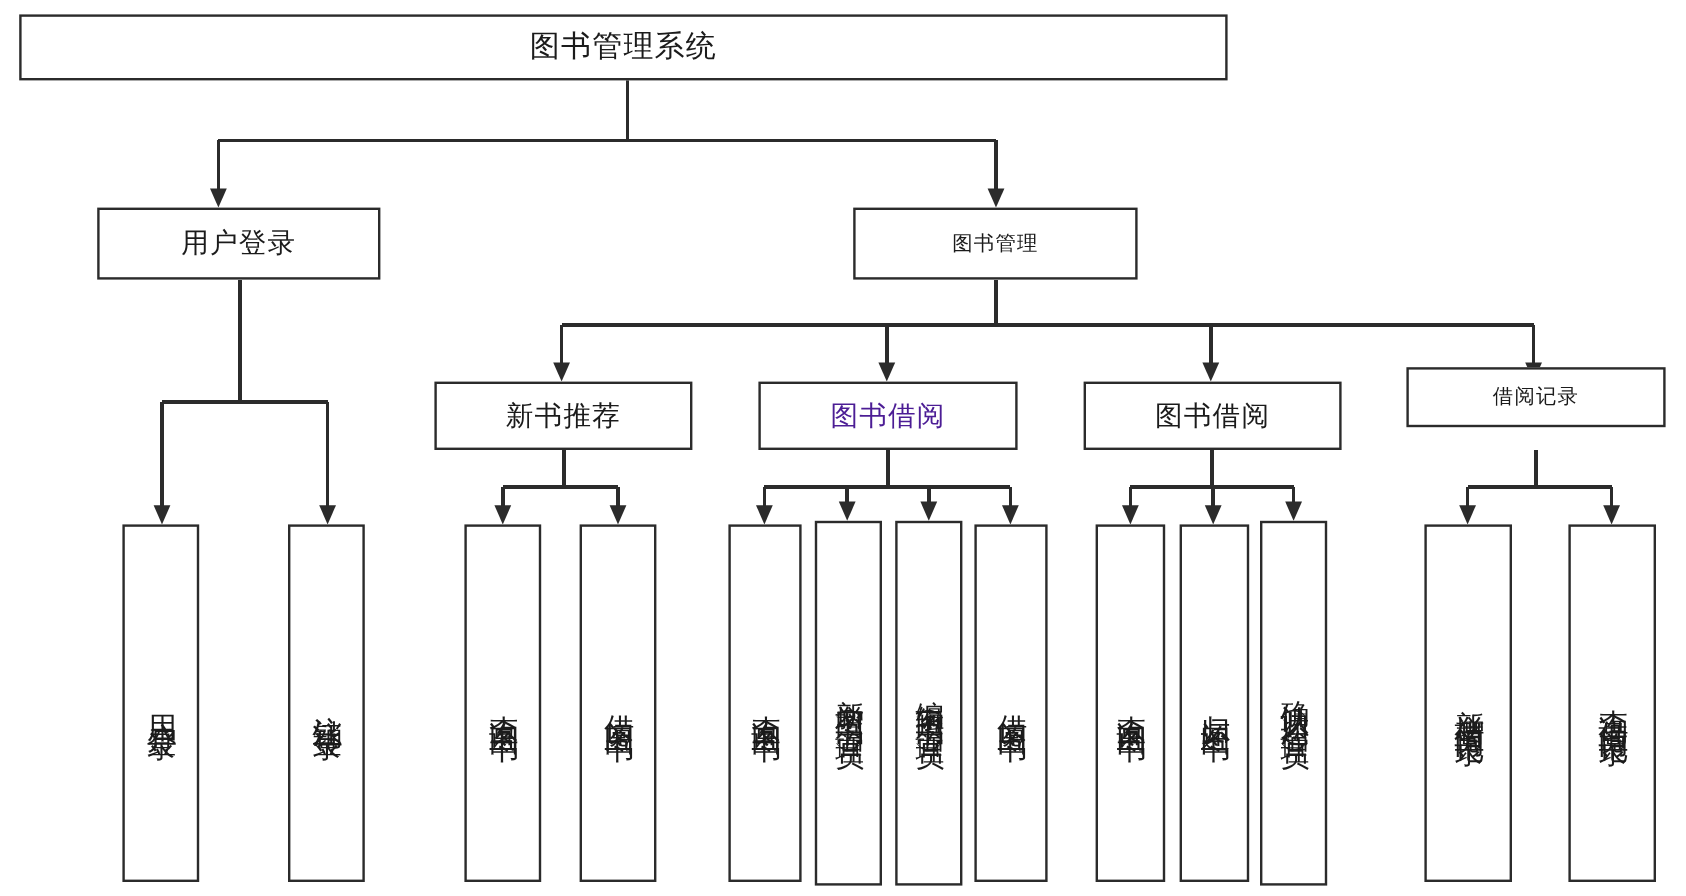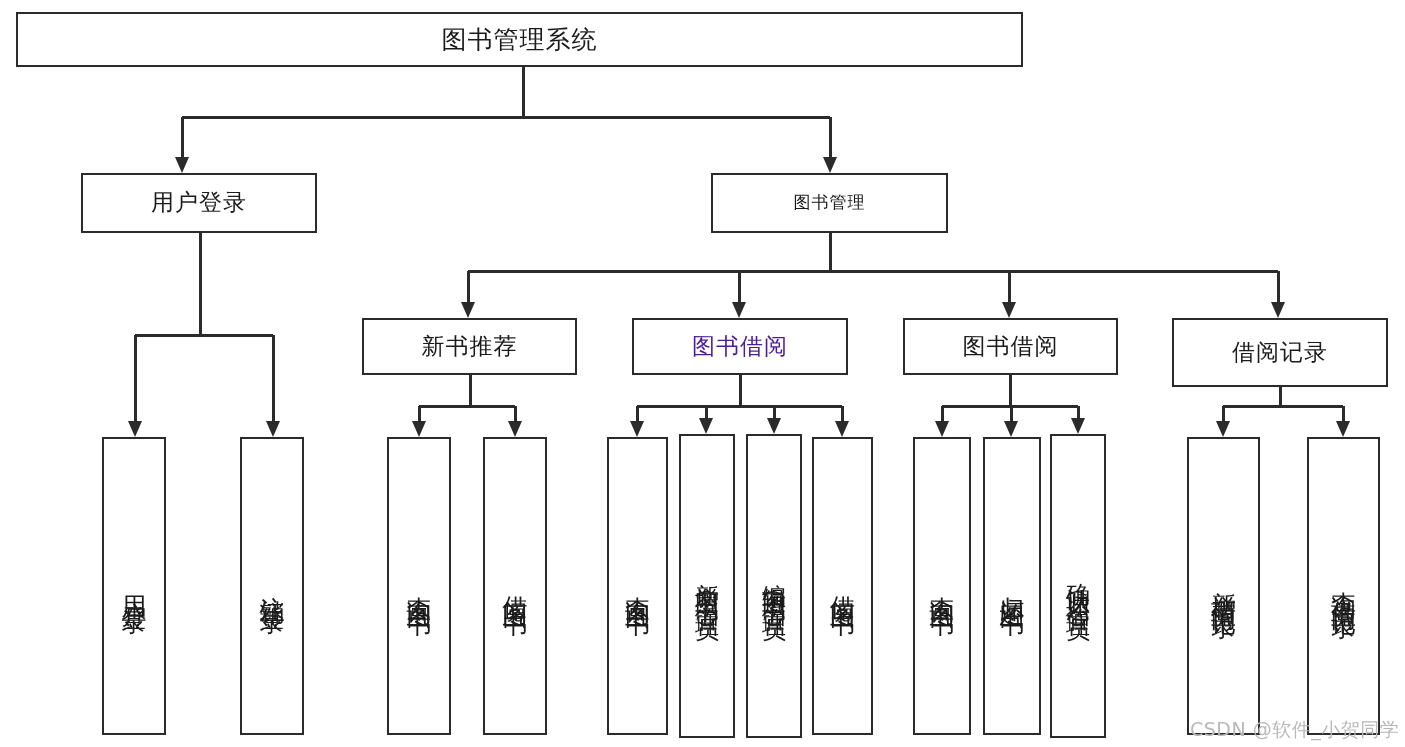--- a/index.html
+++ b/index.html
@@ -132,21 +132,21 @@
       </div>
       <div class="node horiz" style="left: 362px; top: 318px; width: 215px; height: 57px; border-color: rgb(43, 43, 43); background: rgb(255, 255, 255); color: rgb(27, 27, 27); font-size: 23px; align-items: center;">
         <span class="node-label">新书推荐</span>
       </div>
       <div class="node horiz" style="left: 632px; top: 318px; width: 216px; height: 57px; border-color: rgb(43, 43, 43); background: rgb(255, 255, 255); color: #4c1d95; font-size: 23px;">
         <span class="node-label">图书借阅</span>
       </div>
       <div class="node horiz" style="left: 903px; top: 318px; width: 215px; height: 57px; border-color: rgb(43, 43, 43); background: rgb(255, 255, 255); color: rgb(27, 27, 27); font-size: 23px;">
         <span class="node-label">图书借阅</span>
       </div>
-      <div class="node horiz" style="left: 1172px; top: 318px; width: 216px; height: 69px; border-color: rgb(43, 43, 43); background: rgb(255, 255, 255); color: rgb(27, 27, 27); font-size: 23px;">
+      <div class="node horiz" style="left: 1172px; top: 306px; width: 216px; height: 50px; border-color: rgb(43, 43, 43); background: rgb(255, 255, 255); color: rgb(27, 27, 27); font-size: 17px;">
         <span class="node-label">借阅记录</span>
       </div>
       <div class="node vert" style="left: 102px; top: 437px; width: 64px; height: 298px; border-color: rgb(43, 43, 43); background: rgb(255, 255, 255); color: rgb(27, 27, 27); font-size: 25px;">
         <span class="node-label">用户登录</span>
       </div>
       <div class="node vert" style="left: 240px; top: 437px; width: 64px; height: 298px; border-color: rgb(43, 43, 43); background: rgb(255, 255, 255); color: rgb(27, 27, 27); font-size: 25px;">
         <span class="node-label">注销登录</span>
       </div>
       <div class="node vert" style="left: 387px; top: 437px; width: 64px; height: 298px; border-color: rgb(43, 43, 43); background: rgb(255, 255, 255); color: rgb(27, 27, 27); font-size: 25px;">
         <span class="node-label">查询图书</span>
@@ -175,14 +175,13 @@
       <div class="node vert" style="left: 1050px; top: 434px; width: 56px; height: 304px; border-color: rgb(43, 43, 43); background: rgb(255, 255, 255); color: rgb(27, 27, 27); font-size: 24px;">
         <span class="node-label">确认归还（管理员）</span>
       </div>
       <div class="node vert" style="left: 1187px; top: 437px; width: 73px; height: 298px; border-color: rgb(43, 43, 43); background: rgb(255, 255, 255); color: rgb(27, 27, 27); font-size: 25px;">
         <span class="node-label">新增借阅记录</span>
       </div>
       <div class="node vert" style="left: 1307px; top: 437px; width: 73px; height: 298px; border-color: rgb(43, 43, 43); background: rgb(255, 255, 255); color: rgb(27, 27, 27); font-size: 25px;">
         <span class="node-label">查询借阅记录</span>
       </div>
     </div>
-  <div class="watermark" style="left: 1190px; top: 717px; color: rgb(185, 185, 185);">CSDN @软件_小贺同学</div>
 </div>
 
 </body></html>

